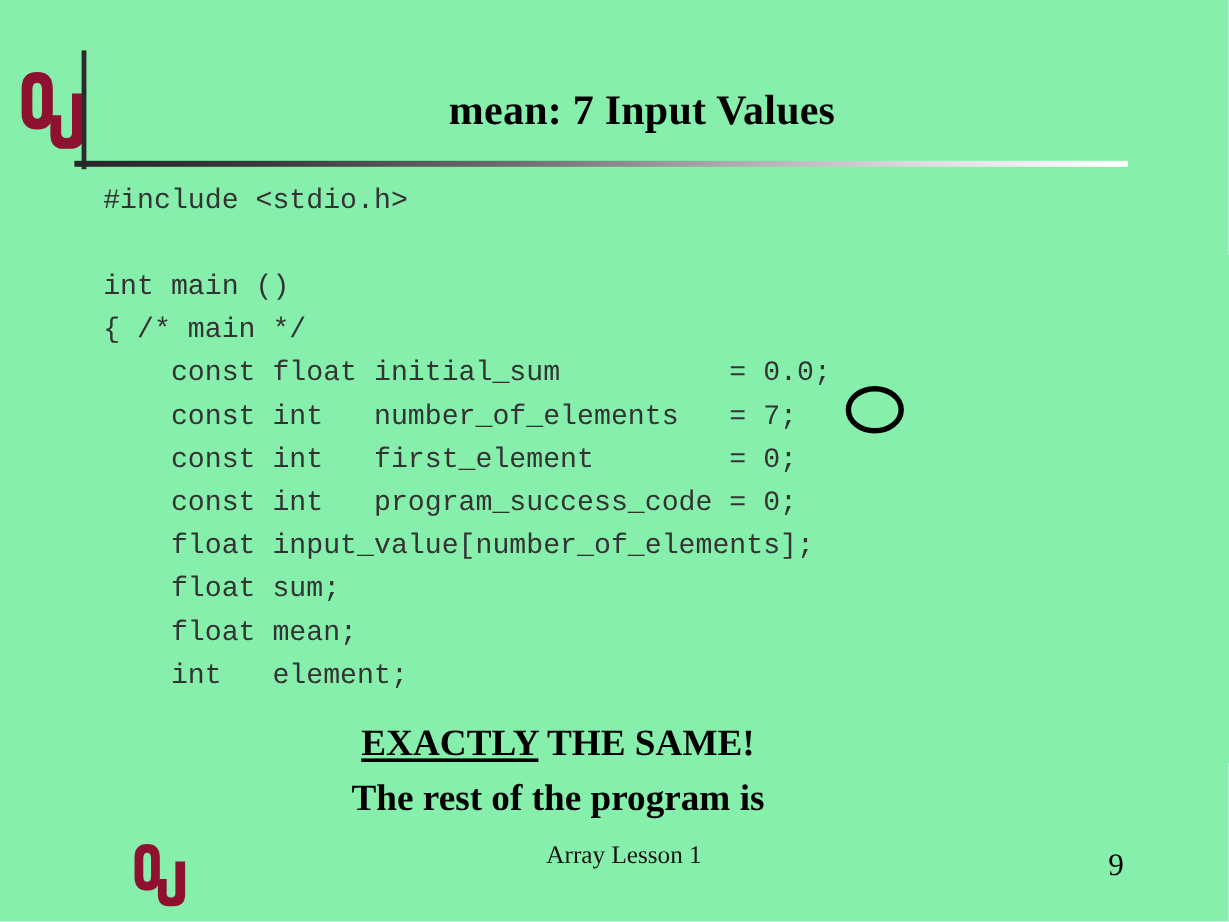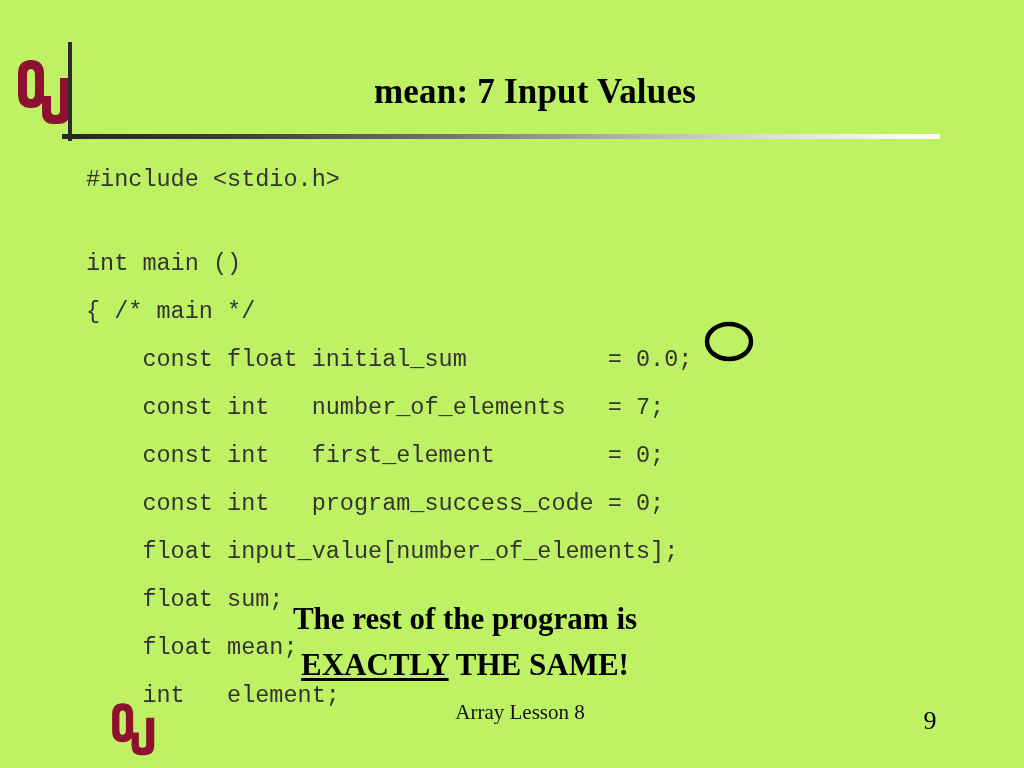--- a/index.html
+++ b/index.html
@@ -4,21 +4,21 @@
 <style>
   html, body {
     margin: 0;
     padding: 0;
     background: #ffffff;
   }
   #slide {
     position: relative;
     width: 1024px;
     height: 768px;
-    background: #bef264;
+    background: #86efac;
     overflow: hidden;
     font-family: "Liberation Serif", serif;
   }
 
   
   #header-vrule {
     position: absolute;
     left: 68px;
     top: 42px;
     width: 4px;
@@ -56,21 +56,21 @@
     position: absolute;
     left: 86px;
     top: 150px;
     font-family: "Liberation Mono", "DejaVu Sans Mono", monospace;
     font-size: 23.5px;
     line-height: 36px;
     color: #333333;
     white-space: pre;
     letter-spacing: 0px;
   }
-  .code-line { height: 36px; margin-top: 12px; }
+  .code-line { height: 36px; }
   .code-blank { height: 36px; }
 
   
   #seven-annotation {
     position: absolute;
     left: 704px;
     top: 321px;
     width: 50px;
     height: 41px;
     pointer-events: none;
@@ -143,30 +143,30 @@
 
   <div id="slide-title">mean: 7 Input Values</div>
 
   <div id="code-block"><div class="code-line">#include &lt;stdio.h&gt;</div><div class="code-blank">&nbsp;</div><div class="code-line">int main ()</div><div class="code-line">{ /* main */</div><div class="code-line">    const float initial_sum          = 0.0;</div><div class="code-line">    const int   number_of_elements   = 7;</div><div class="code-line">    const int   first_element        = 0;</div><div class="code-line">    const int   program_success_code = 0;</div><div class="code-line">    float input_value[number_of_elements];</div><div class="code-line">    float sum;</div><div class="code-line">    float mean;</div><div class="code-line">    int   element;</div></div>
 
   <svg id="seven-annotation" viewBox="0 0 50 41" aria-hidden="true">
     <ellipse cx="25" cy="20.5" rx="22" ry="17.5"></ellipse>
   </svg>
 
   <div id="emphasis">
+    <div><span class="underlined">EXACTLY</span><span> THE SAME!</span></div>
     <div>The rest of the program is</div>
-    <div><span class="underlined">EXACTLY</span><span> THE SAME!</span></div>
   </div>
 
   <svg class="ou-logo" id="logo-bottom" viewBox="0 0 62 74" aria-hidden="true">
     <g fill="#8E1230">
       <path d="M28 40 L28 56 Q28 68 39 68 L44 68 Q56 68 56 56 L56 22 L46 22 L46 55 Q46 59 41.5 59 Q37 59 37 55 L37 40 Z"></path>
       <path d="M17 4 Q4 4 4 18 L4 38 Q4 52 17 52 Q30 52 30 38 L30 18 Q30 4 17 4 Z M17 13 Q21 13 21 19 L21 37 Q21 43 17 43 Q13 43 13 37 L13 19 Q13 13 17 13 Z"></path>
     </g>
   </svg>
 
   <div id="footer">
-    <div id="footer-lesson">Array Lesson 8</div>
+    <div id="footer-lesson">Array Lesson 1</div>
   </div>
 
   <div id="page-number">9</div>
 
 </div>
 
 </body></html>

